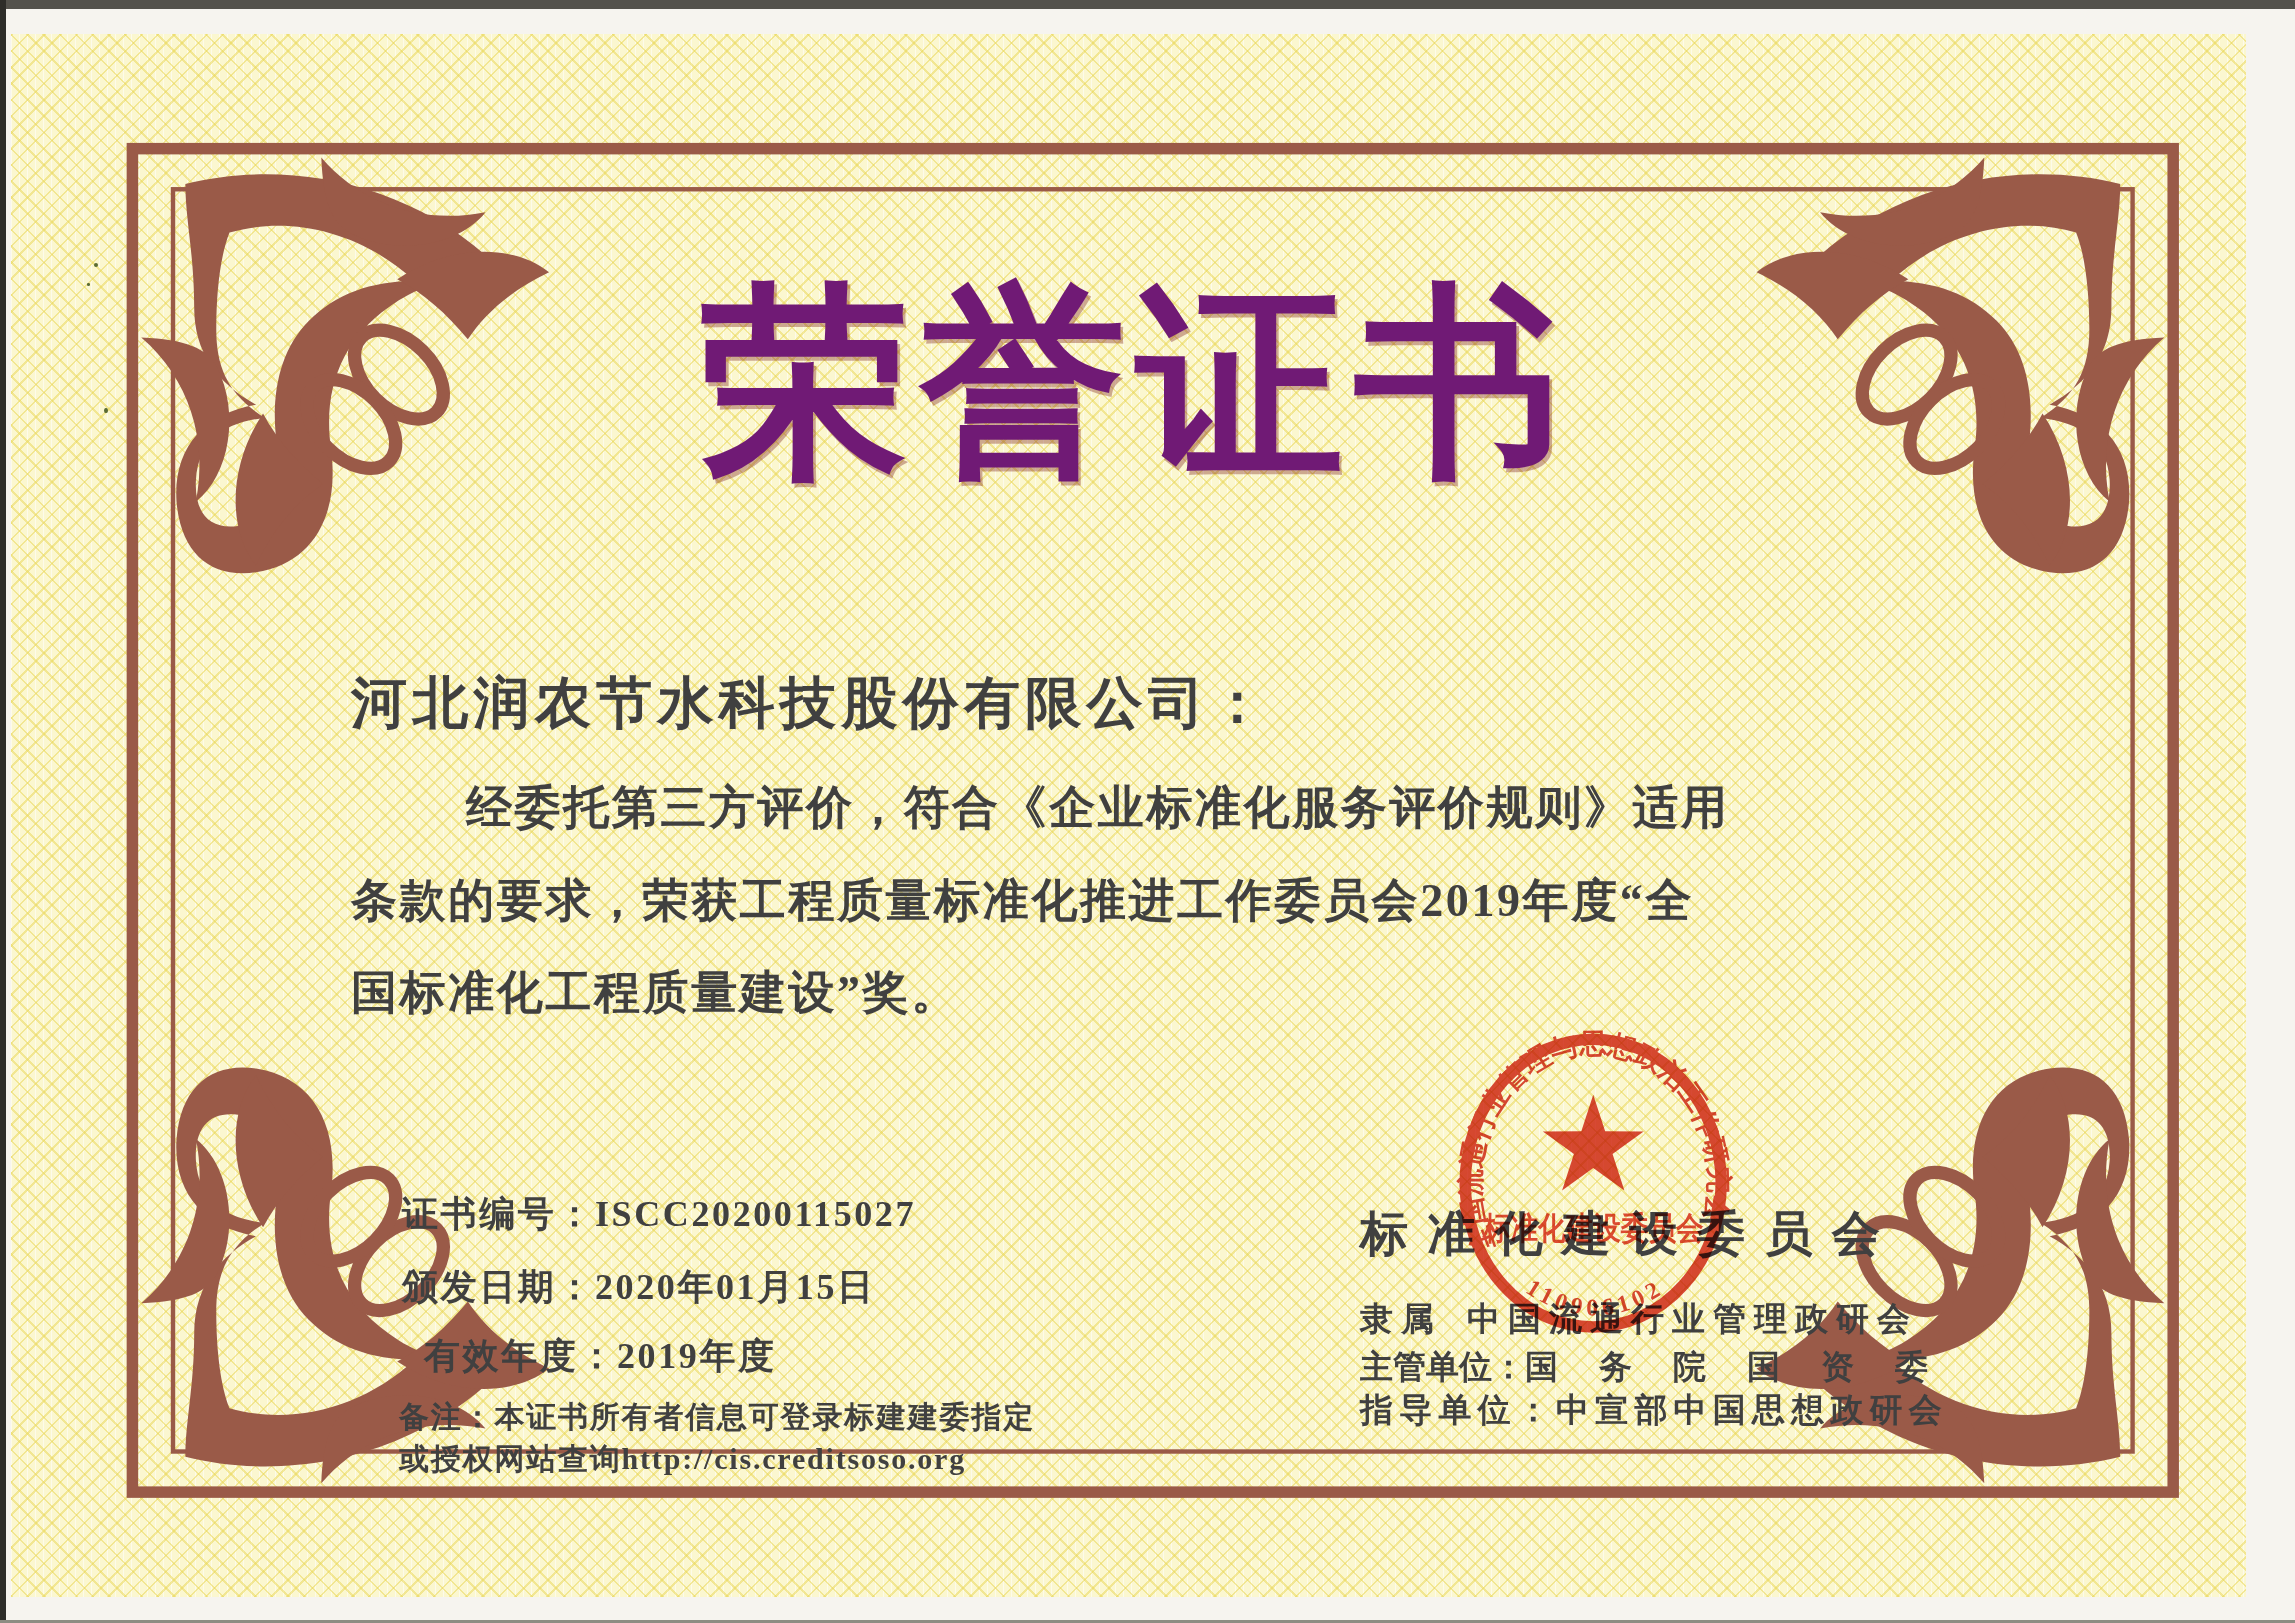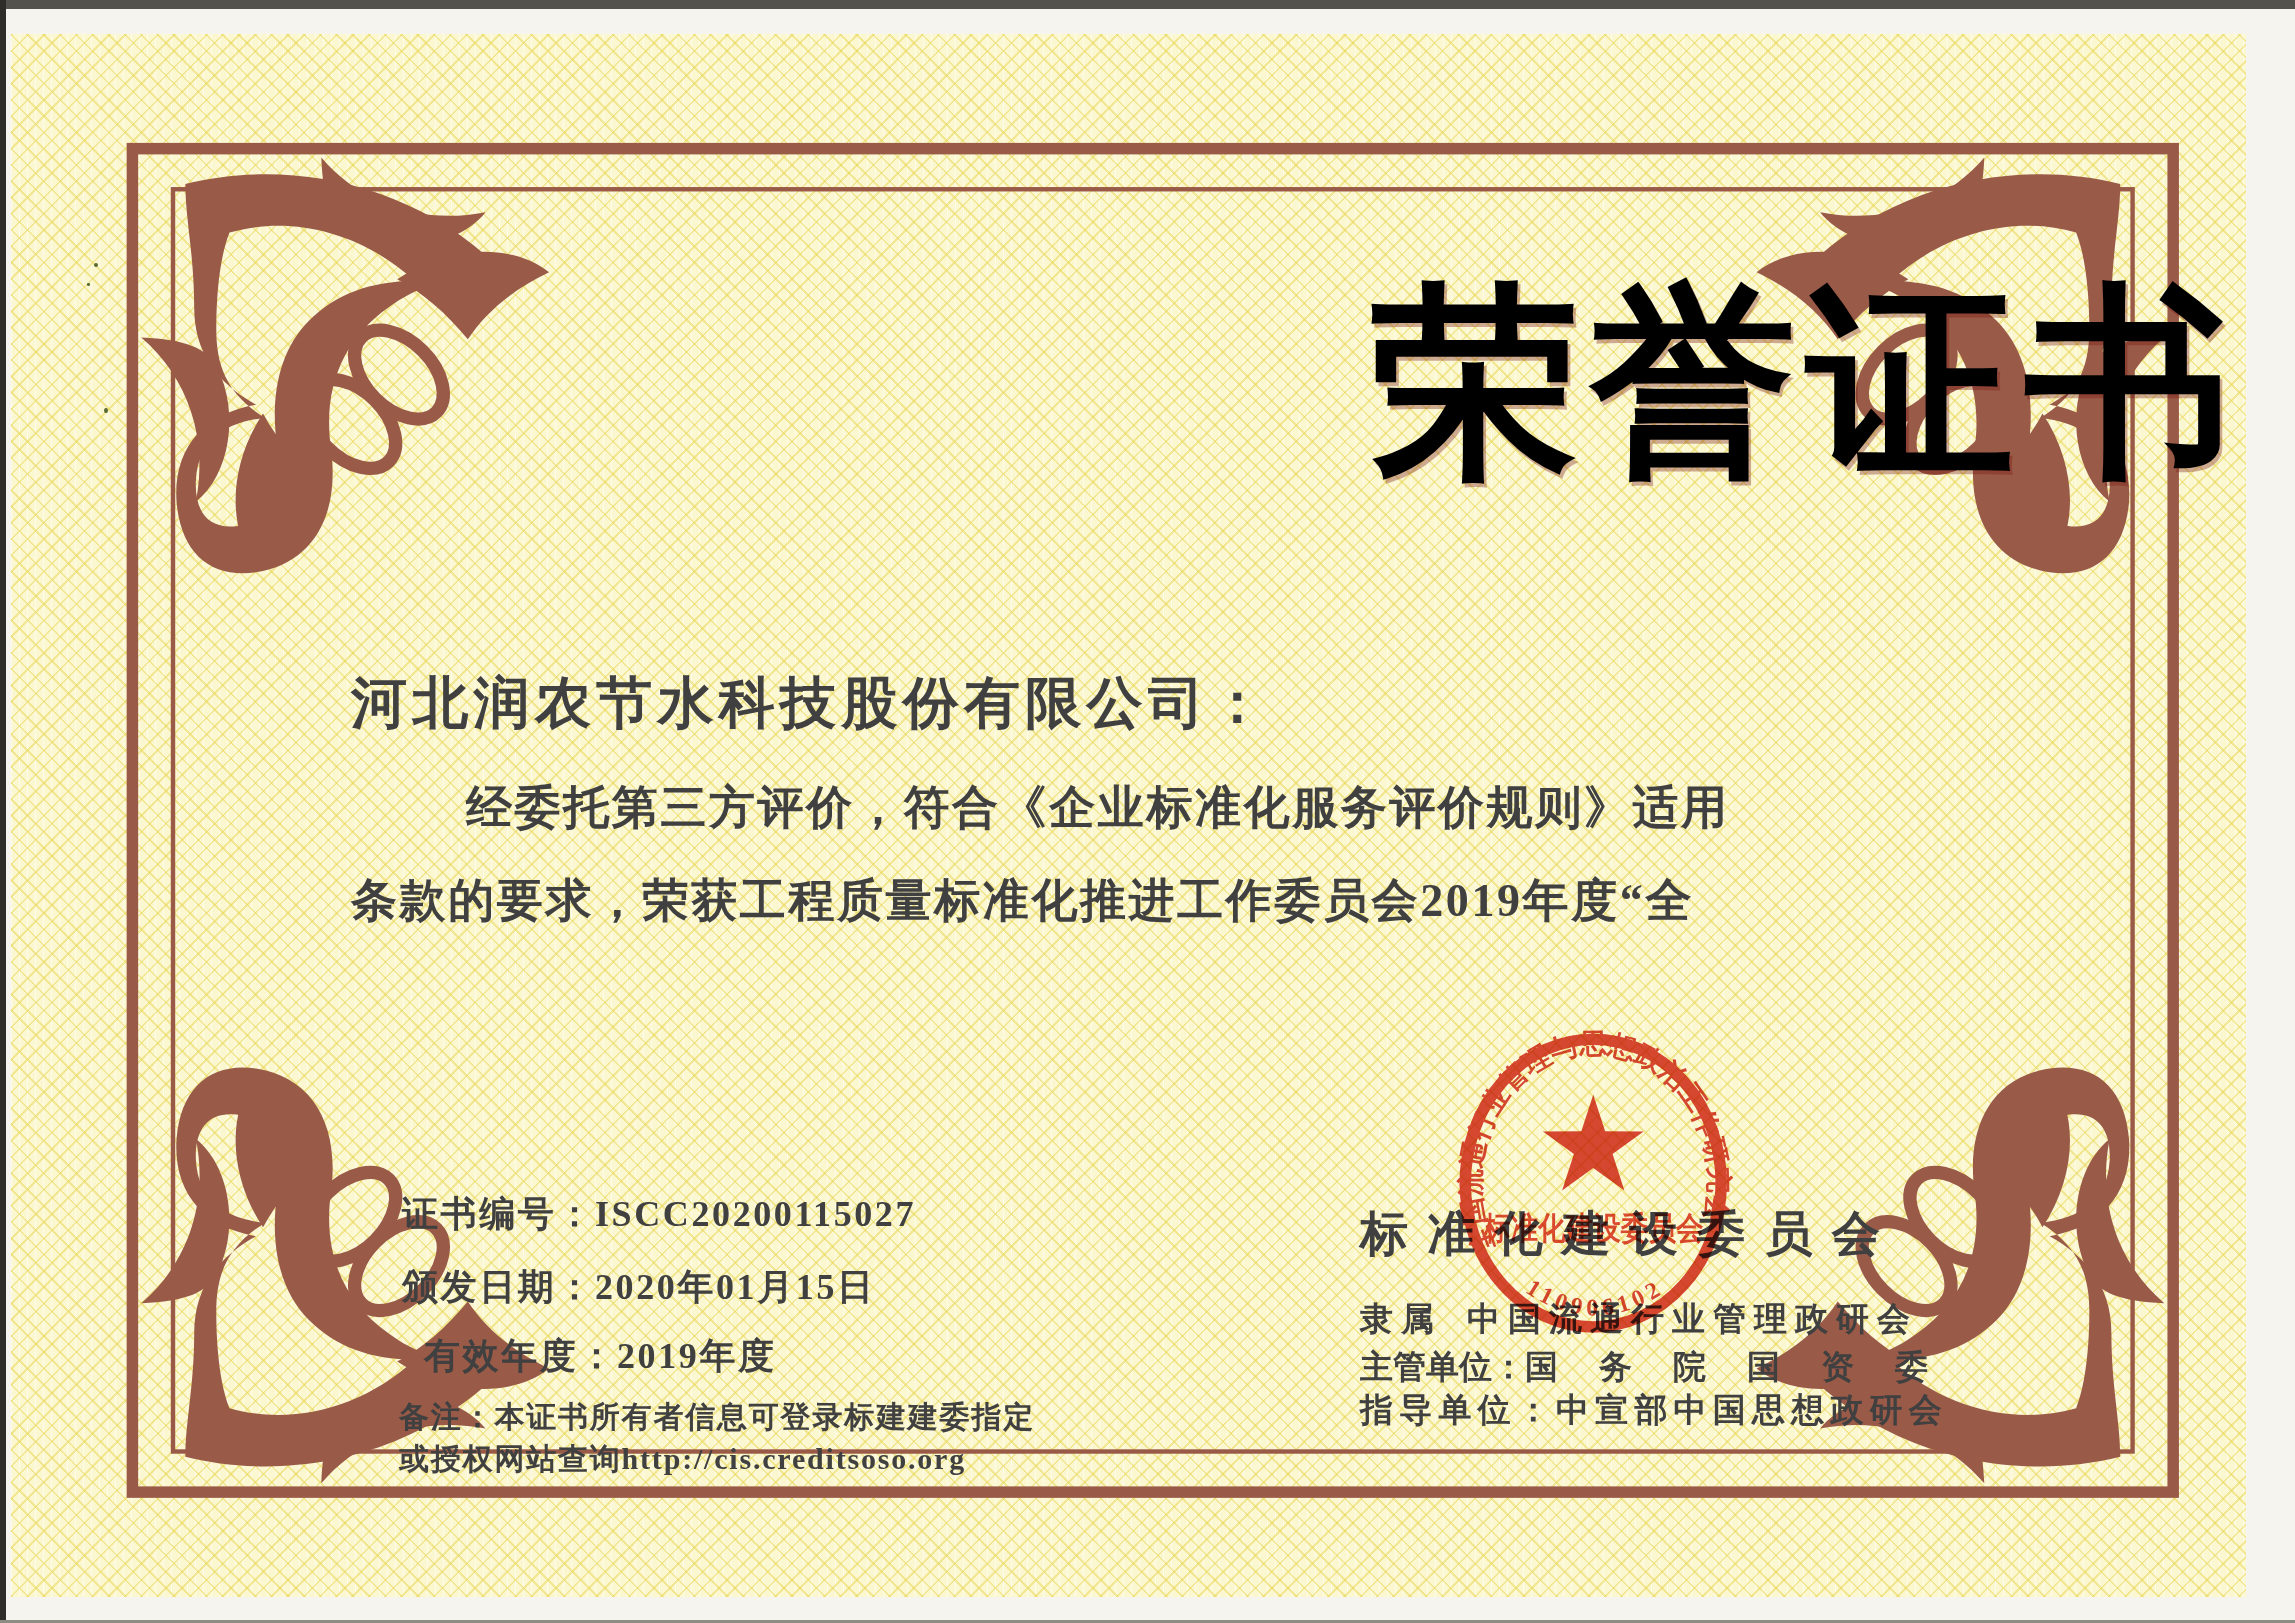--- a/index.html
+++ b/index.html
@@ -19,22 +19,22 @@
     background-image:
       repeating-linear-gradient(45deg,  rgba(233,214,84,.50) 0 1.8px, rgba(0,0,0,0) 1.8px 11.5px),
       repeating-linear-gradient(135deg, rgba(233,214,84,.50) 0 1.8px, rgba(0,0,0,0) 1.8px 11.5px),
       repeating-linear-gradient(90deg,  rgba(255,255,255,.55) 0 0.9px, rgba(0,0,0,0) 0.9px 8px);
   }
   .speck{position:absolute;border-radius:50%;background:#5a6b34;}
   svg{position:absolute;left:0;top:0;}
   .border-svg{width:2295px;height:1624px;pointer-events:none;}
   
   .title{
-    position:absolute;left:0;right:53px;top:281px;text-align:right;
-    font-size:207px;line-height:1;font-weight:900;color:#000000;
+    position:absolute;left:0;right:53px;top:281px;text-align:center;
+    font-size:207px;line-height:1;font-weight:900;color:#701a75;
     letter-spacing:10.6px;padding-left:31px;
     text-shadow:2.6px 3.5px 0 rgba(120,24,16,.35);
   }
   .txt{position:absolute;color:#404040;line-height:1;white-space:nowrap;}
   .recipient{left:351px;top:675px;font-size:56px;font-weight:700;letter-spacing:5.3px;}
   .bodyline{font-size:46px;font-weight:600;letter-spacing:2.6px;}
   .b1{left:351px;top:785px;padding-left:115px;}
   .b2{left:351px;top:878px;}
   .b3{left:351px;top:970px;}
   .detail{font-size:36px;font-weight:600;letter-spacing:2.6px;}
@@ -94,20 +94,21 @@
     <use href="#corner" transform="translate(2462,168) scale(-1,1)"></use>
     <use href="#corner" transform="translate(150,1690) scale(1,-1)"></use>
     <use href="#corner" transform="translate(2462,1690) scale(-1,-1)"></use>
   </svg>
 
   <div class="title">荣誉证书</div>
 
   <div class="txt recipient">河北润农节水科技股份有限公司：</div>
   <div class="txt bodyline b1">经委托第三方评价，符合《企业标准化服务评价规则》适用</div>
   <div class="txt bodyline b2">条款的要求，荣获工程质量标准化推进工作委员会2019年度“全</div>
+  <div class="txt bodyline b3">国标准化工程质量建设”奖。</div>
 
   <div class="txt detail d1"><span>证书编号：</span><span>ISCC20200115027</span></div>
   <div class="txt detail d2"><span>颁发日期：</span><span>2020年01月15日</span></div>
   <div class="txt detail d3"><span>有效年度：</span><span>2019年度</span></div>
   <div class="txt note n1">备注：本证书所有者信息可登录标建建委指定</div>
   <div class="txt note n2">或授权网站查询http://cis.creditsoso.org</div>
 
   <div class="txt committee">标准化建设委员会</div>
   <div class="txt orgline o1"><span>隶属</span><span class="gap"></span><span>中国流通行业管理政研会</span></div>
   <div class="txt orgline o2"><span>主管单位：</span><span class="ls-wide">国务院国资委</span></div>

